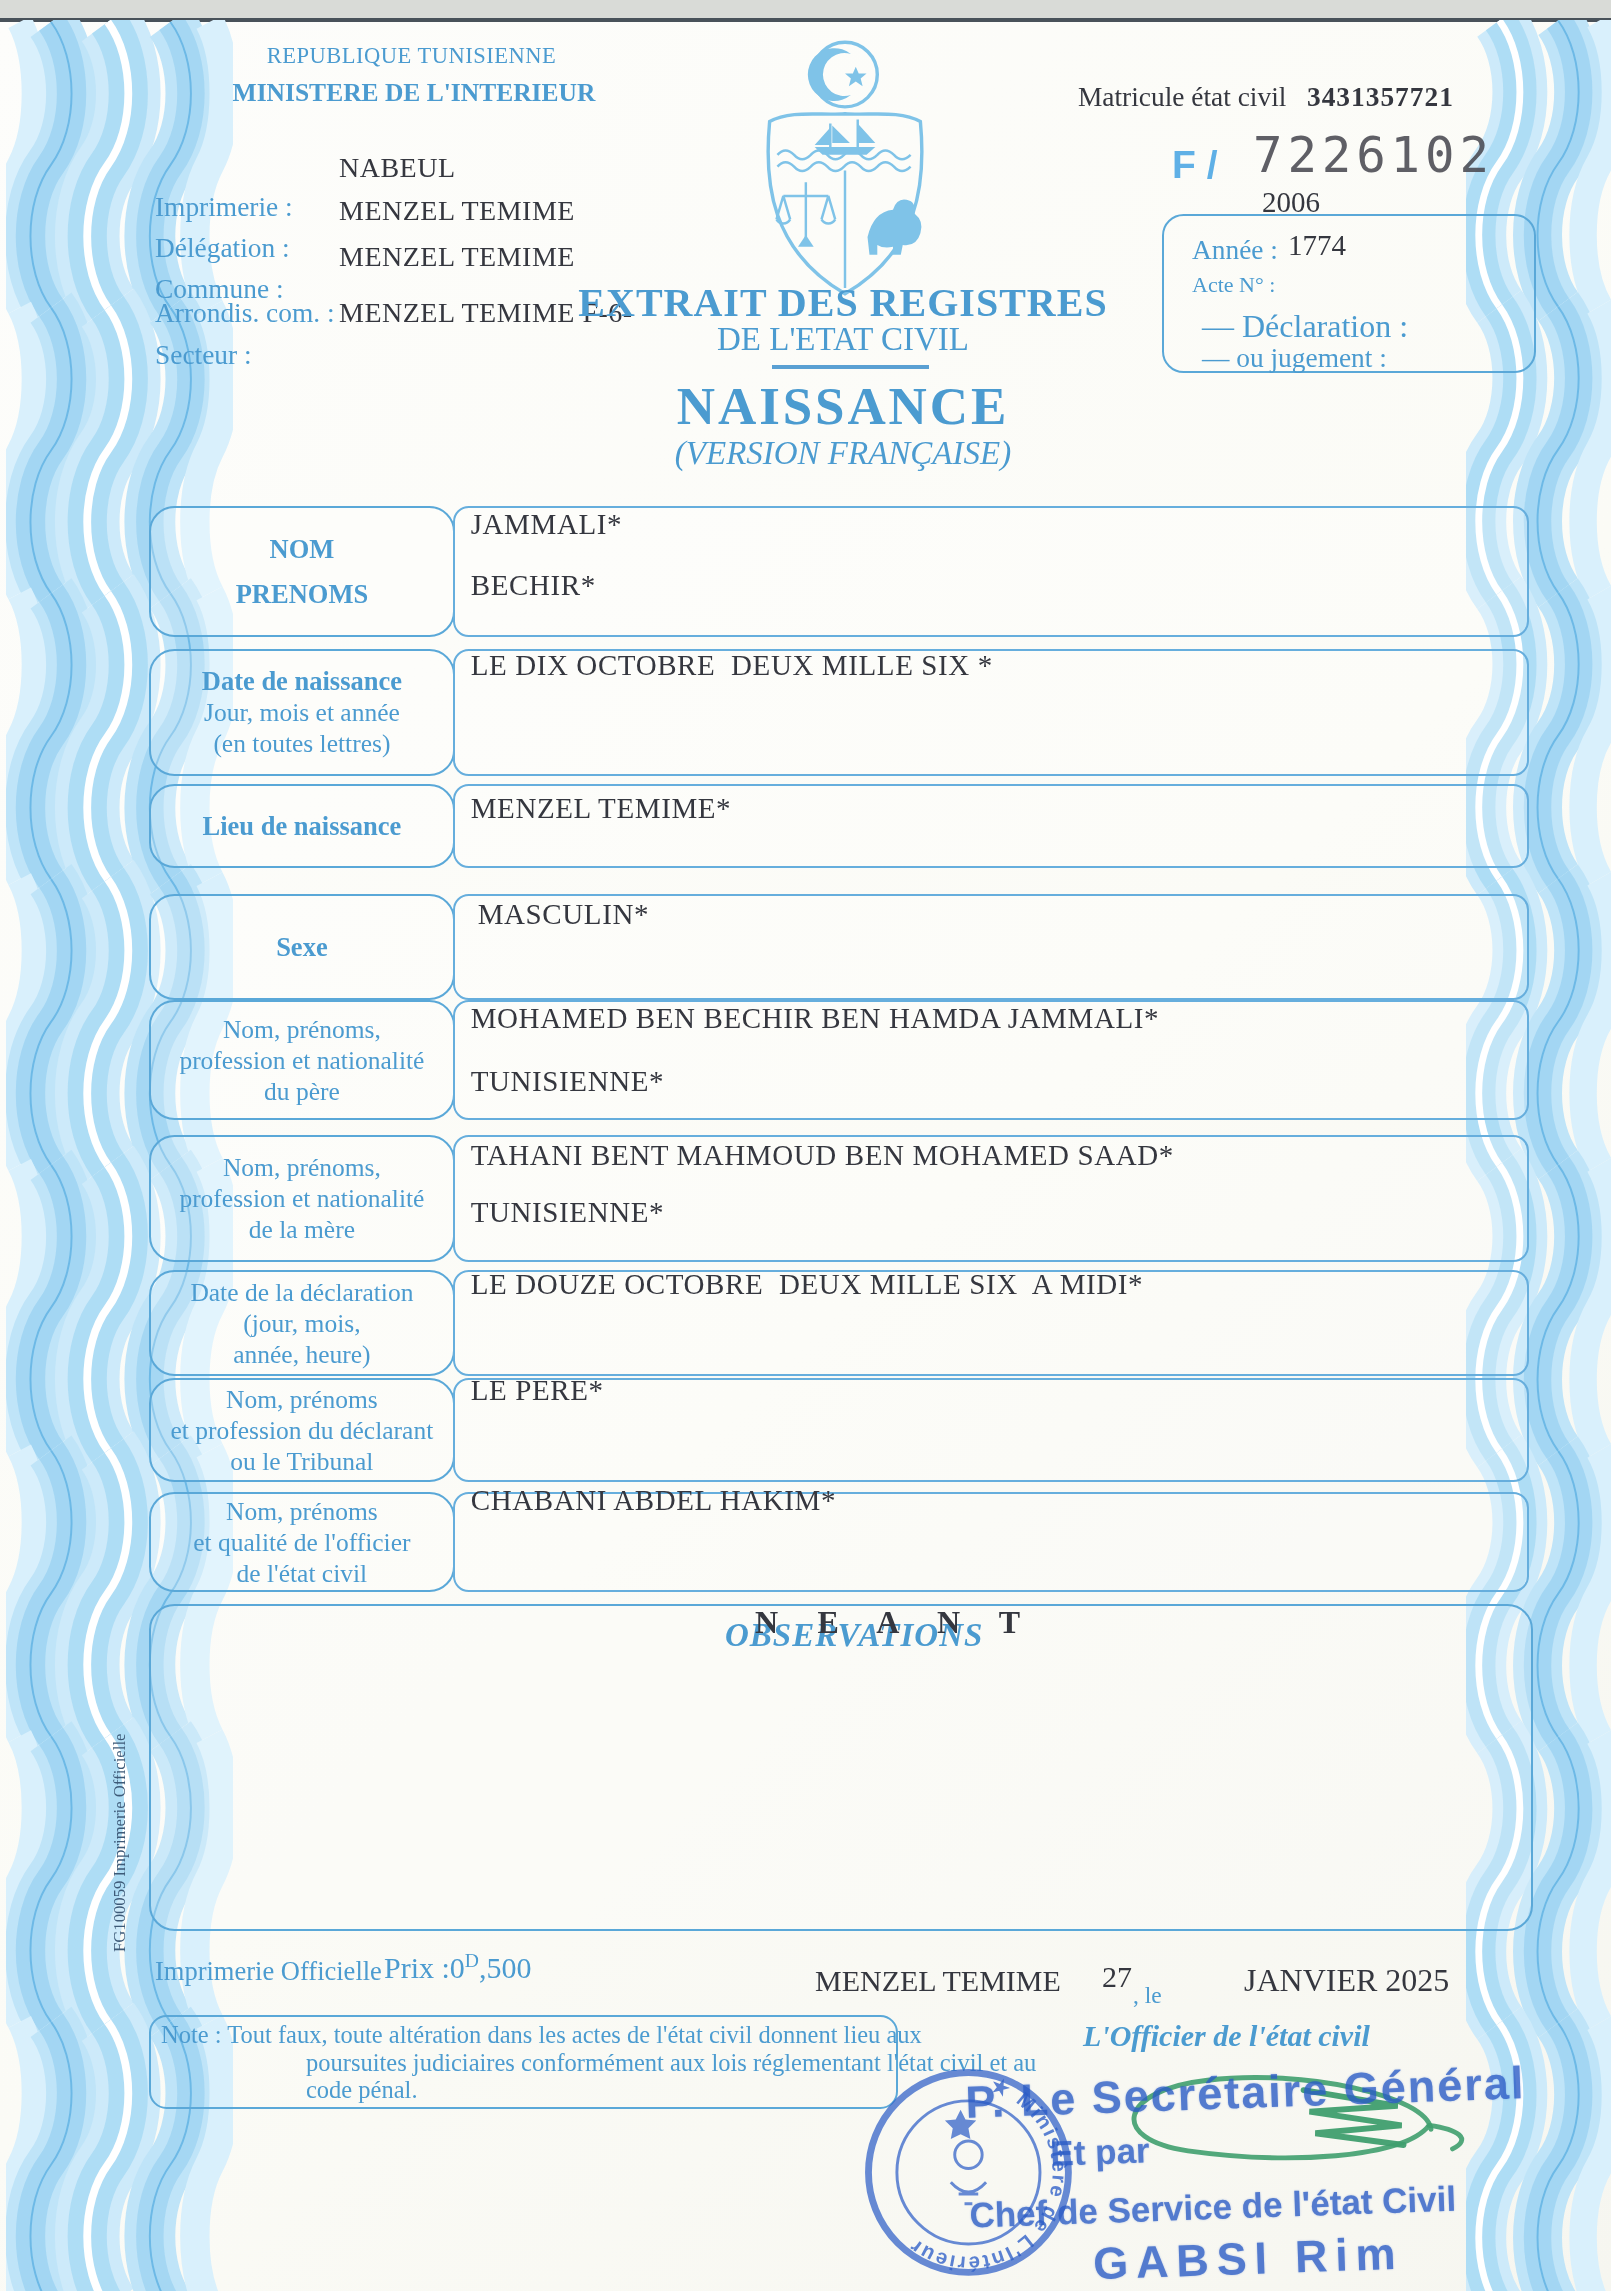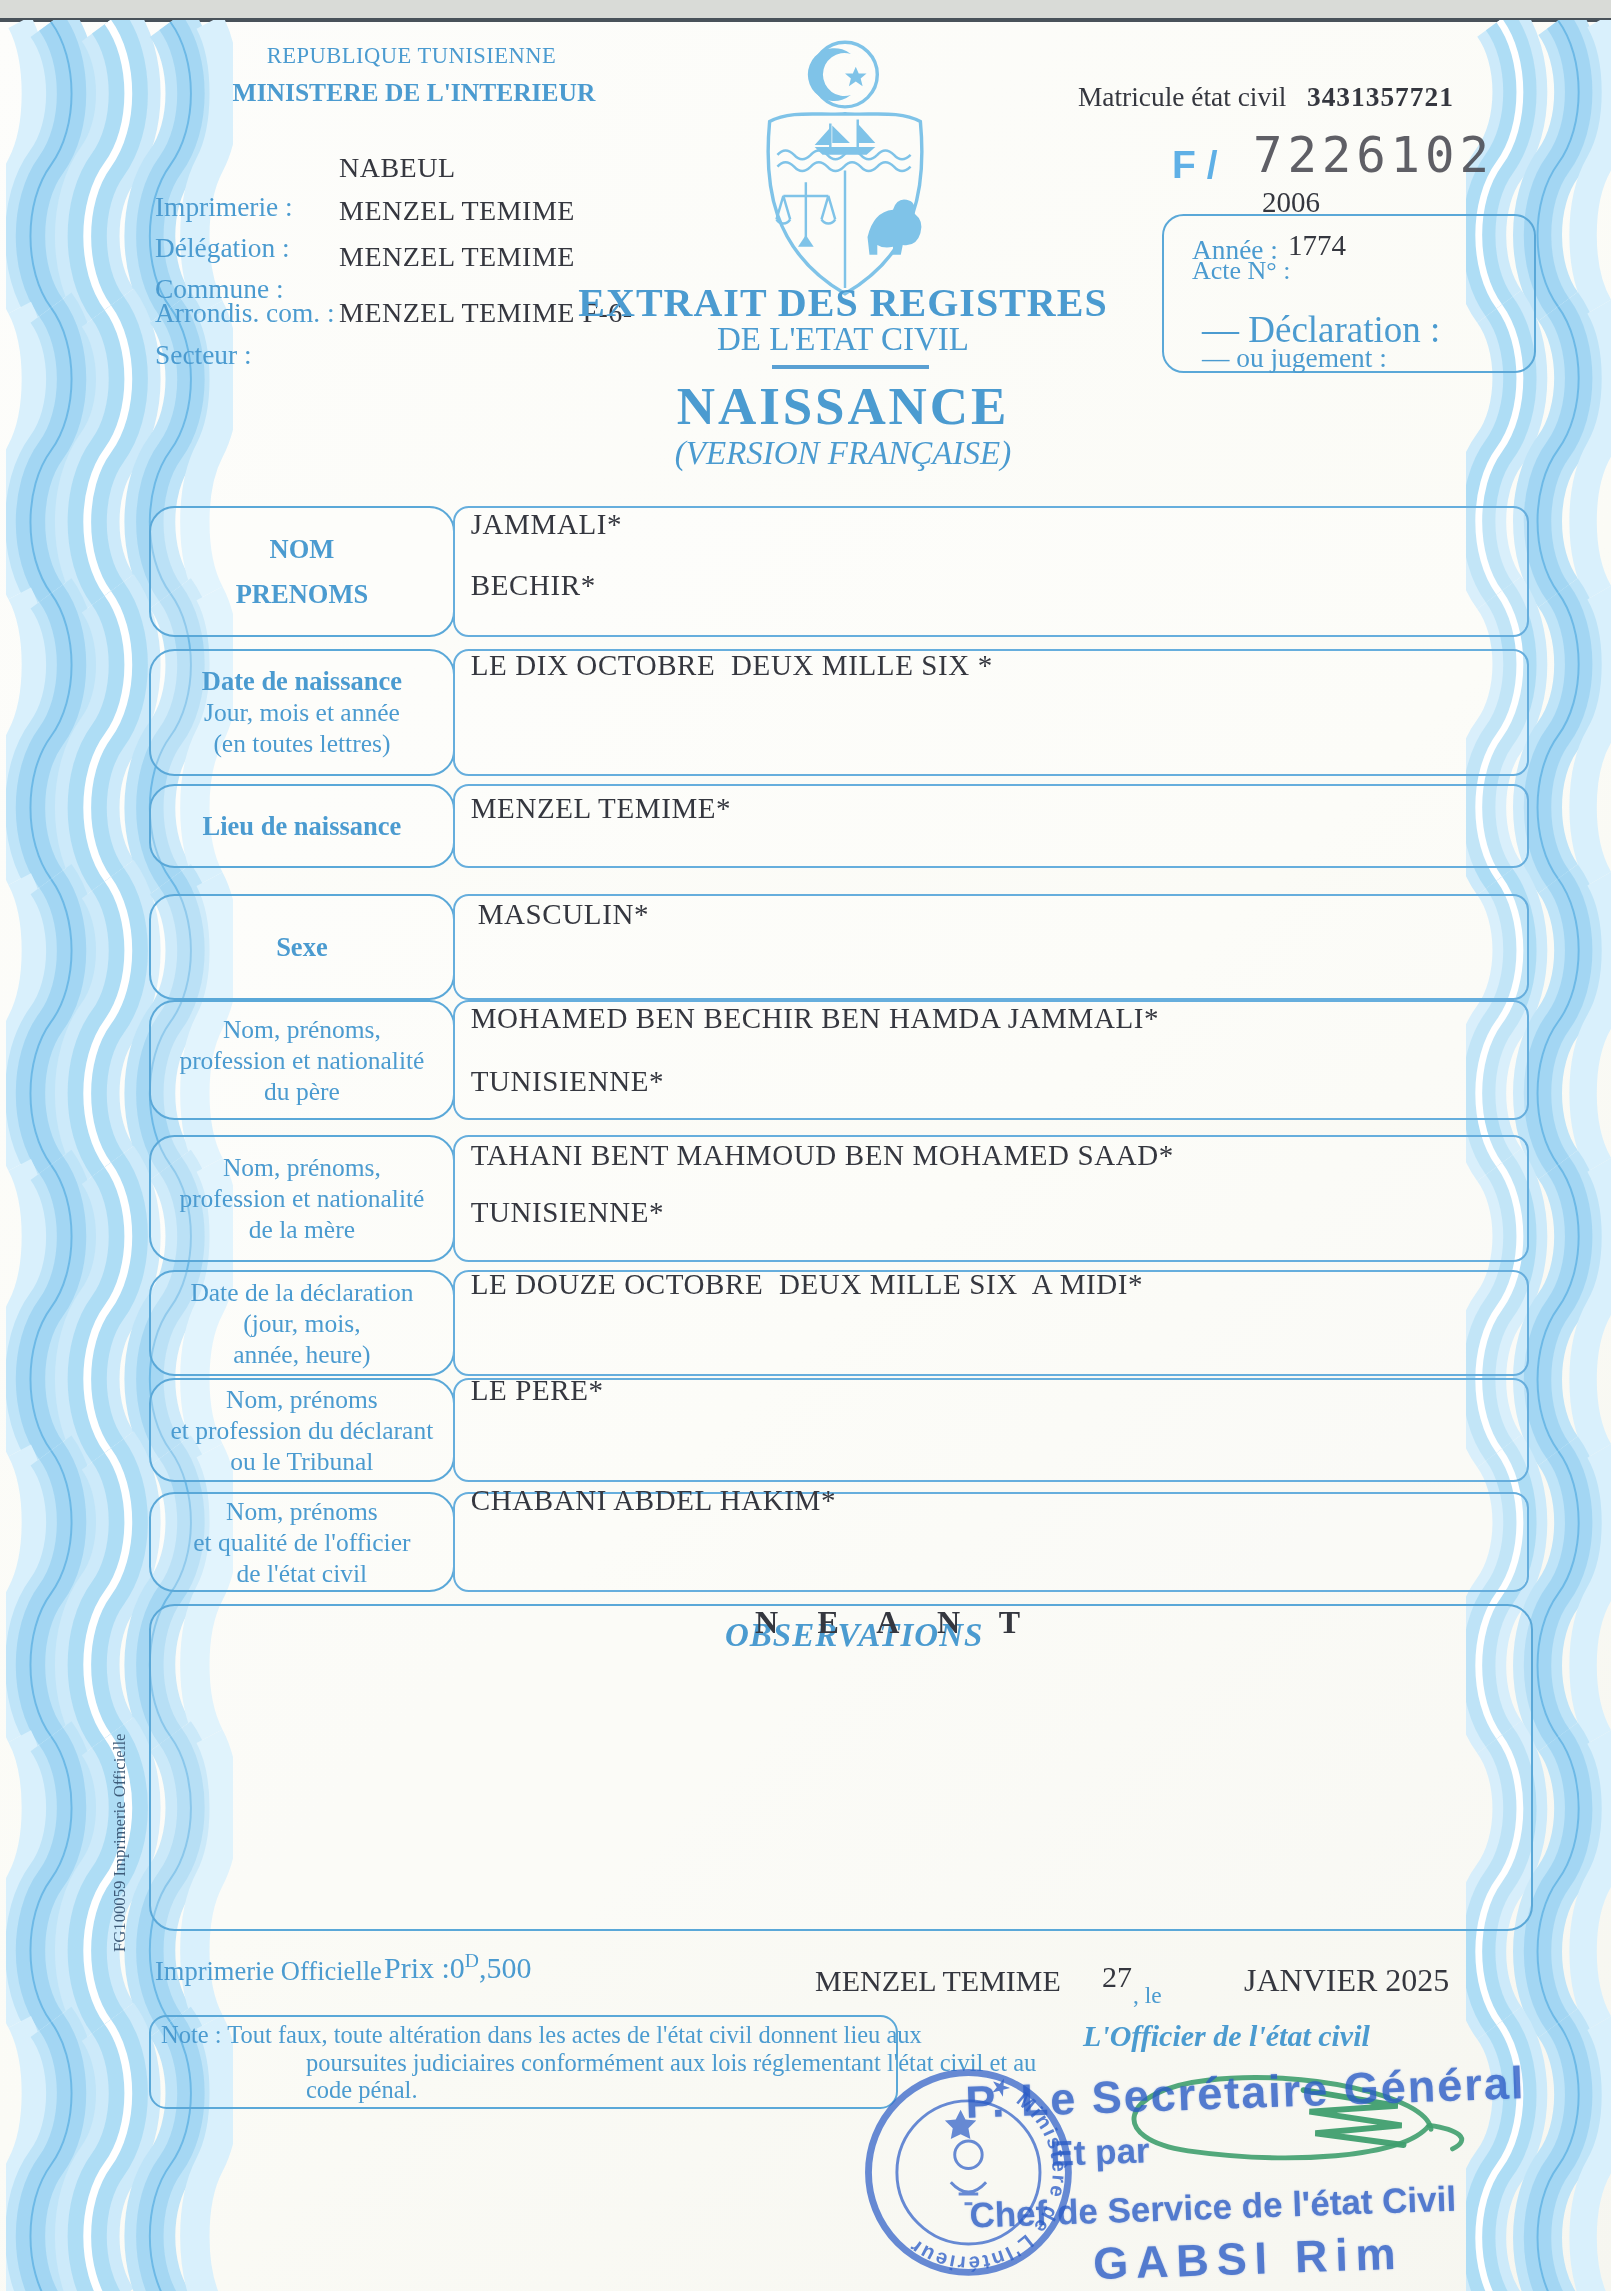--- a/index.html
+++ b/index.html
@@ -128,22 +128,22 @@
     <span class="ink">Matricule état civil</span>
     <span class="ink b" style="margin-left:13.7px;letter-spacing:1px;">3431357721</span>
   </div>
   <div class="abs b" style="left:1172px;top:143px;font-size:39px;color:#5fb0e6;font-family:'Liberation Sans',sans-serif;">F /</div>
   <div class="abs" style="left:1253px;top:127px;font-size:49px;font-family:'DejaVu Sans Mono',monospace;letter-spacing:4.9px;color:#4a4a52;opacity:.88;">7226102</div>
 
   <div class="abs ink" style="left:1262px;top:186px;font-size:29px;z-index:3;">2006</div>
   <div class="abs" style="left:1162px;top:214px;width:370px;height:155px;border:2.9px solid #5aa8d8;border-radius:21.6px;"></div>
   <div class="abs blue" style="left:1192px;top:235px;font-size:27.4px;">Année :</div>
   <div class="abs ink" style="left:1288px;top:229px;font-size:29px;">1774</div>
-  <div class="abs blue" style="left:1192px;top:256px;font-size:26px;">Acte N° :</div>
-  <div class="abs blue" style="left:1202px;top:308px;font-size:37px;">— Déclaration :</div>
+  <div class="abs blue" style="left:1192px;top:272px;font-size:22px;">Acte N° :</div>
+  <div class="abs blue" style="left:1202px;top:308px;font-size:32px;">— Déclaration :</div>
   <div class="abs blue" style="left:1202px;top:343px;font-size:27.4px;">— ou jugement :</div>
 
   <div class="abs ctr blue b" style="left:549px;top:279px;width:588px;font-size:40px;letter-spacing:1px;">EXTRAIT DES REGISTRES</div>
   <div class="abs ctr blue" style="left:549px;top:321px;width:588px;font-size:33px;">DE L'ETAT CIVIL</div>
   <div class="abs underline-bar" style="left:772px;top:365px;width:157px;"></div>
   <div class="abs ctr blue b" style="left:549px;top:376px;width:588px;font-size:53px;letter-spacing:2.9px;">NAISSANCE</div>
   <div class="abs ctr blue ital" style="left:549px;top:435px;width:588px;font-size:33px;">(VERSION FRANÇAISE)</div>
 
   <div class="row" style="top:506px;height:131px;">
     <div class="lbox lh-wide">

